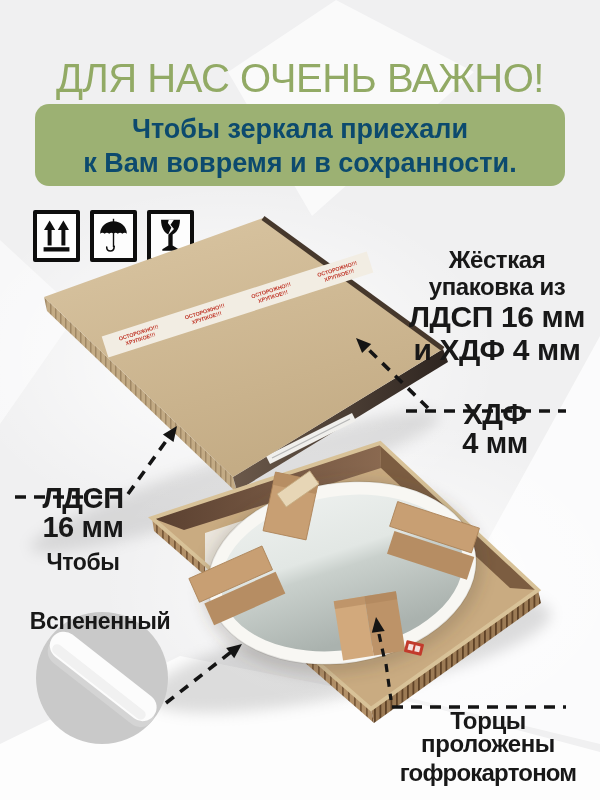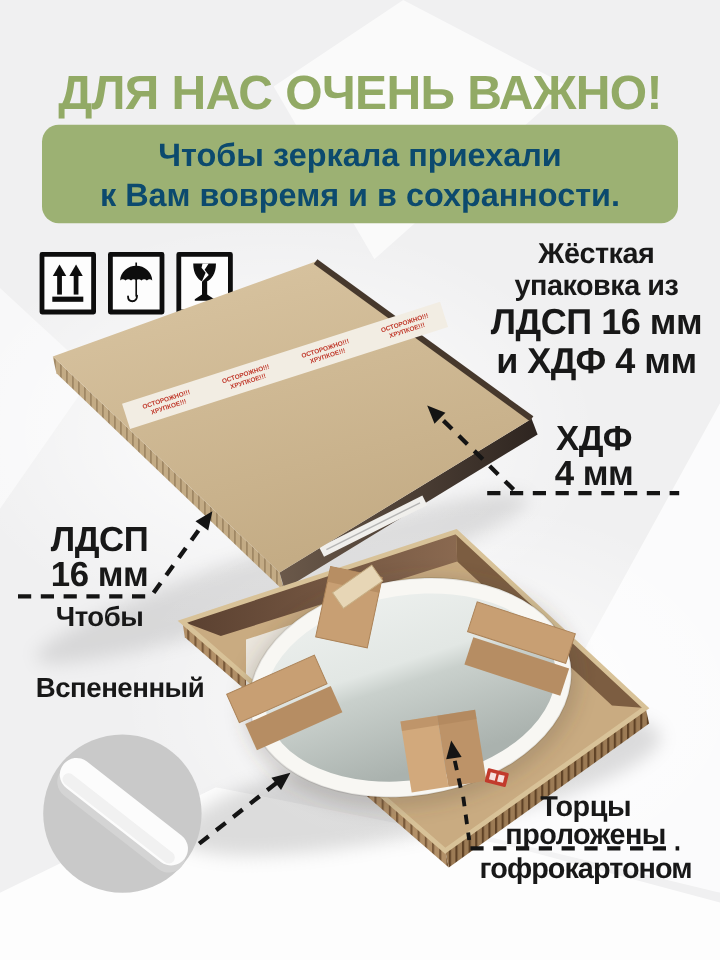--- a/index.html
+++ b/index.html
@@ -10,36 +10,36 @@
   .s2{background:rgba(255,255,255,.55);clip-path:polygon(0 30%,13% 39%,0 53%);}
   .s3{background:rgba(255,255,255,.75);clip-path:polygon(100% 42%,100% 93%,67% 87%);}
   .s4{background:rgba(255,255,255,.85);clip-path:polygon(0 93%,30% 82%,70% 88%,100% 94%,100% 100%,0 100%);}
   .glow{position:absolute;pointer-events:none;}
   .g1{left:-40px;top:185px;width:540px;height:350px;
       background:radial-gradient(closest-side,rgba(255,255,255,.95),rgba(255,255,255,0));}
   .g2{left:100px;top:415px;width:540px;height:340px;
       background:radial-gradient(closest-side,rgba(255,255,255,.9),rgba(255,255,255,0));}
 
   .title{position:absolute;left:0;right:0;top:56px;text-align:center;
-         font-size:40px;font-weight:700;color:#92aa65;letter-spacing:-.5px;}
+         font-size:40px;font-weight:400;color:#92aa65;letter-spacing:-.5px;}
   .banner{position:absolute;left:35px;top:104px;width:530px;height:82px;
           background:#9cb173;border-radius:14px;color:#0c4a6e;text-align:center;}
   .banner .bl{font-size:27px;font-weight:700;line-height:34px;}
   .banner .bl:first-child{margin-top:8px;}
 
   .iconbox{position:absolute;width:39px;height:44px;background:#fdfdfd;
            border:4px solid #0d0d0d;border-radius:2px;display:flex;
            align-items:center;justify-content:center;}
   .ib1{left:33px;top:210px;} .ib2{left:90px;top:210px;} .ib3{left:147px;top:210px;}
 
   svg.scene{position:absolute;left:0;top:0;}
   svg text{font-family:"Liberation Sans",sans-serif;}
 
   .callout{position:absolute;color:#181818;font-weight:700;text-align:center;
-           letter-spacing:-.4px;}
+           letter-spacing:-.4px;margin-top:48px;}
   .c-pack{left:402px;top:198px;width:190px;}
   .c-pack .sm{font-size:24px;line-height:27px;}
   .c-pack .lg{font-size:30px;line-height:33px;}
   .c-hdf{left:420px;top:352px;width:150px;font-size:29px;line-height:29px;}
   .c-hdf-sub{left:413px;top:416px;width:164px;font-size:23px;}
   .c-ldsp{left:8px;top:436px;width:150px;font-size:29px;line-height:29px;}
   .c-ldsp-sub{left:8px;top:501px;width:150px;font-size:23px;}
   .c-foam{left:16px;top:560px;width:168px;font-size:23px;line-height:26px;}
   .c-edges{left:398px;top:661px;width:180px;font-size:24px;line-height:23px;}
   .c-edges-sub{left:398px;top:711px;width:180px;font-size:24px;letter-spacing:-.8px;}

